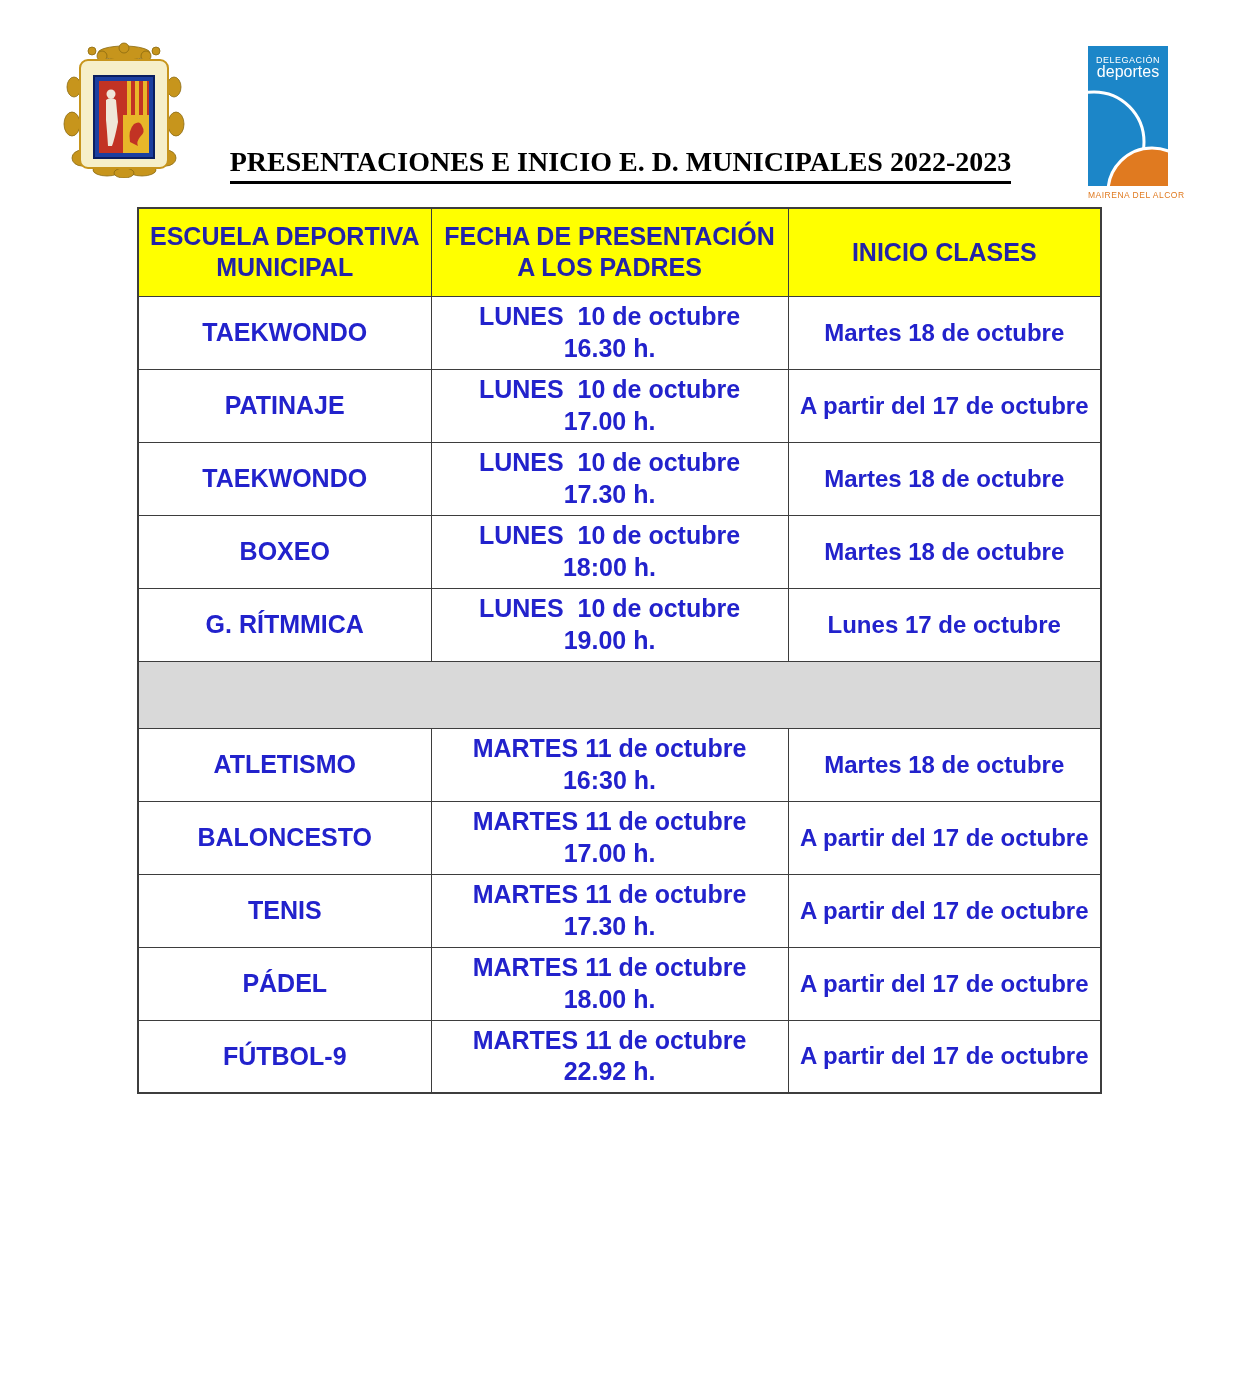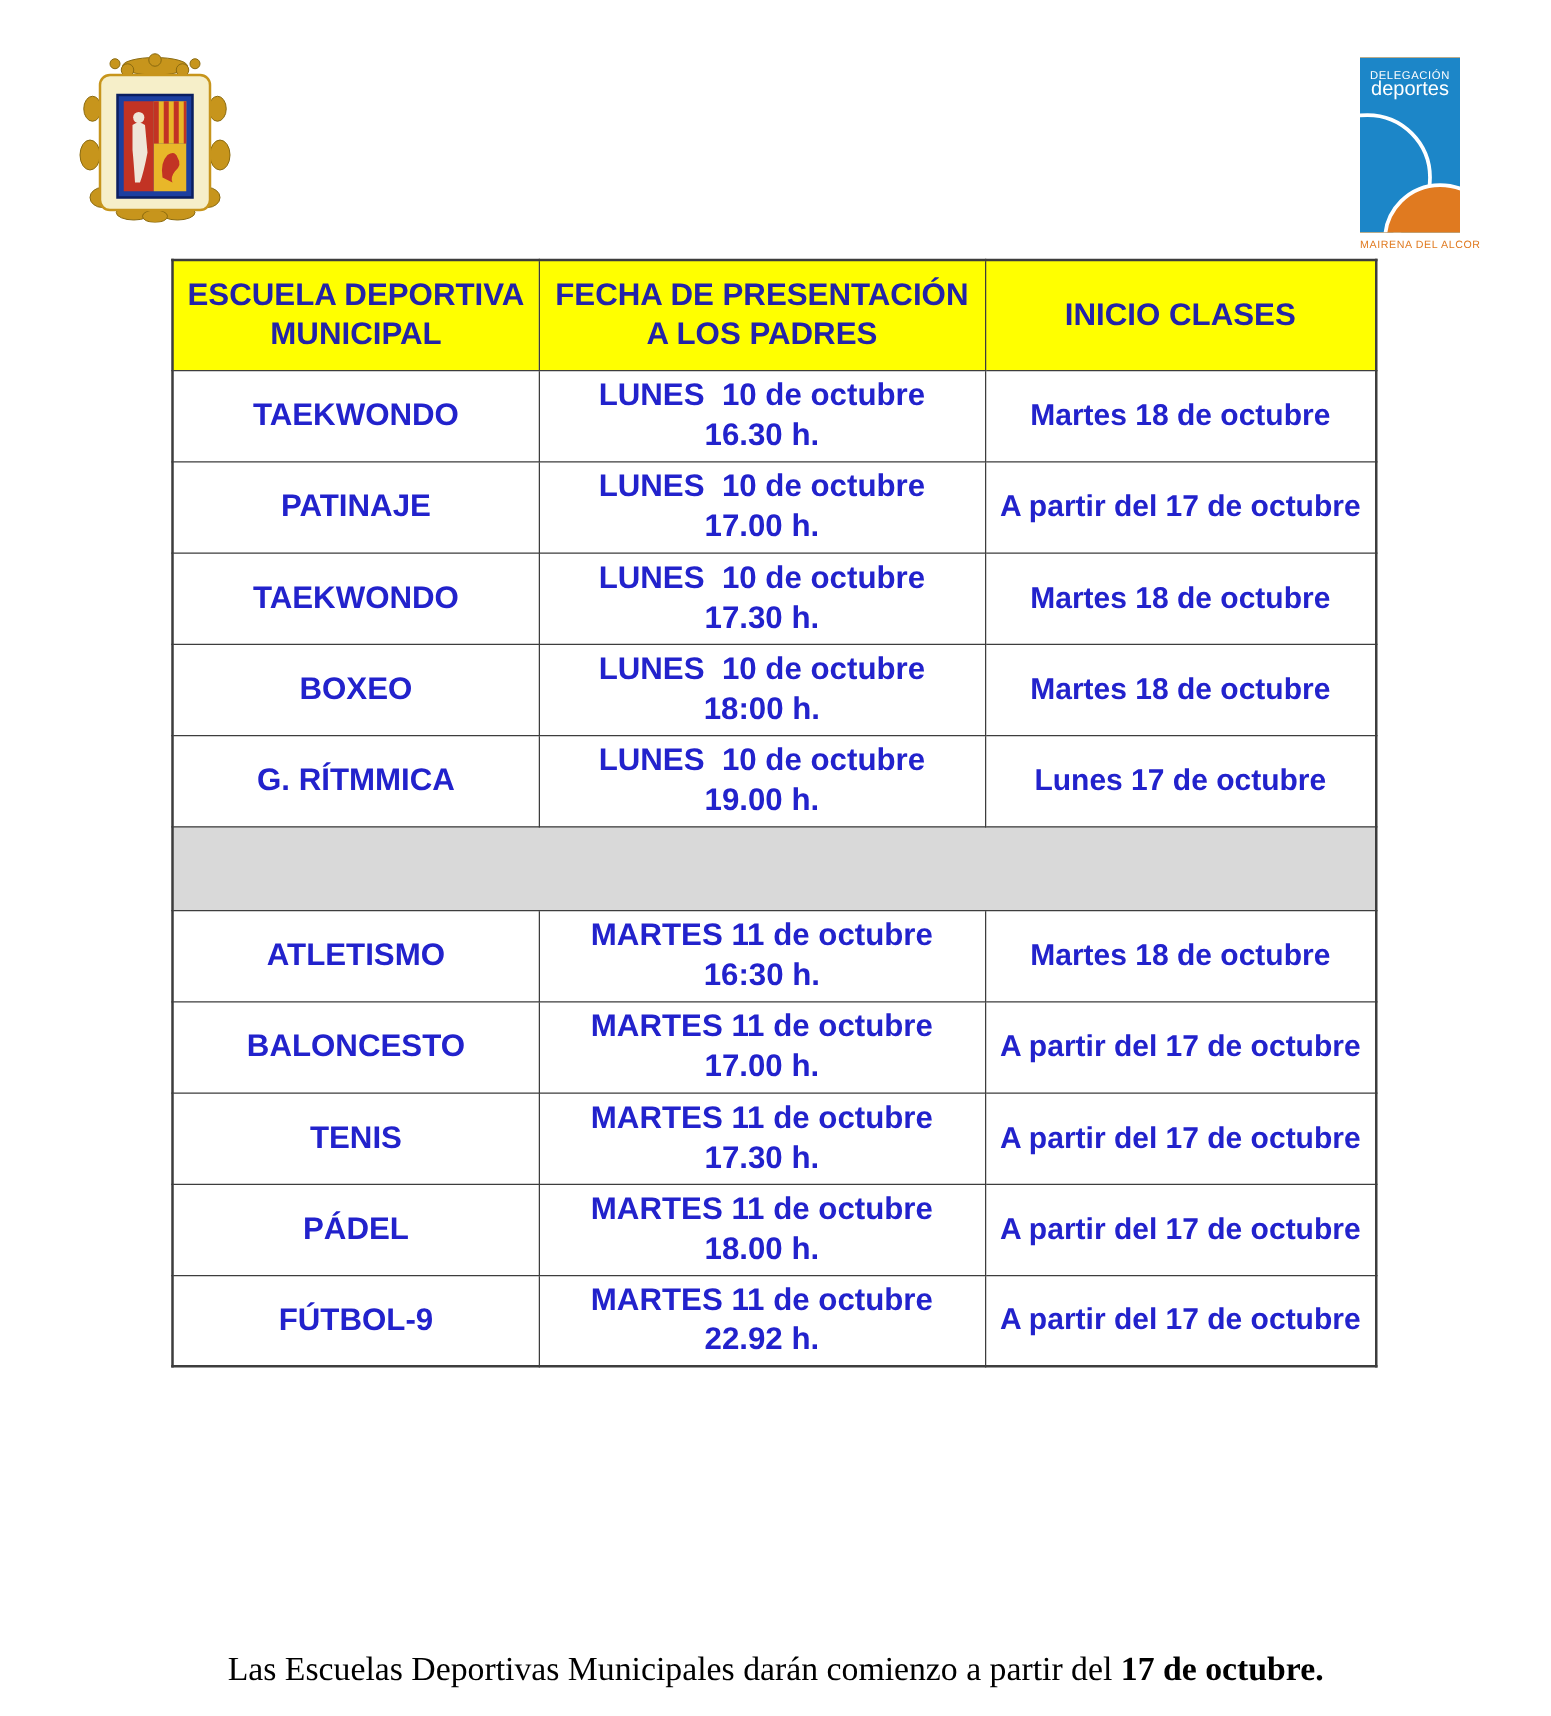--- a/index.html
+++ b/index.html
@@ -97,20 +97,21 @@
       <rect x="61" y="39" width="26" height="34" fill="#E8B729"></rect>
       <rect x="61" y="39" width="4" height="34" fill="#C23324"></rect>
       <rect x="69" y="39" width="4" height="34" fill="#C23324"></rect>
       <rect x="77" y="39" width="4" height="34" fill="#C23324"></rect>
       <rect x="85" y="39" width="2" height="34" fill="#C23324"></rect>
       <rect x="61" y="73" width="26" height="38" fill="#E8B729"></rect>
       <path d="M68 100 Q66 88 72 82 Q78 78 80 84 Q84 90 78 95 Q74 100 76 104 Z" fill="#C23324"></path>
     </svg>
   </div>
 
+  <h1 class="page-title"><span>PRESENTACIONES E INICIO E. D. MUNICIPALES 2022-2023</span></h1>
 
   <div class="dep-logo">
     <div class="box">
       <svg width="80" height="140" viewBox="0 0 80 140" xmlns="http://www.w3.org/2000/svg">
         <rect width="80" height="140" fill="#1C86C8"></rect>
         <circle cx="6" cy="96" r="50" fill="none" stroke="#ffffff" stroke-width="3"></circle>
         <circle cx="64" cy="146" r="44" fill="#E07A20" stroke="#ffffff" stroke-width="3"></circle>
       </svg>
       <div class="l1">DELEGACIÓN</div>
       <div class="l2">deportes</div>
@@ -181,15 +182,14 @@
           <td class="c3">A partir del 17 de octubre</td>
         </tr>
         <tr class="data">
           <td class="c1">FÚTBOL-9</td>
           <td class="c2"><div>MARTES 11 de octubre</div><div>22.92 h.</div></td>
           <td class="c3">A partir del 17 de octubre</td>
         </tr>
       </tbody>
   </table>
 
-  <p class="footnote"><span>Las Escuelas Deportivas Municipales darán comienzo a partir del </span><b>17 de octubre.</b></p>
 
 </div>
 
 </body></html>

